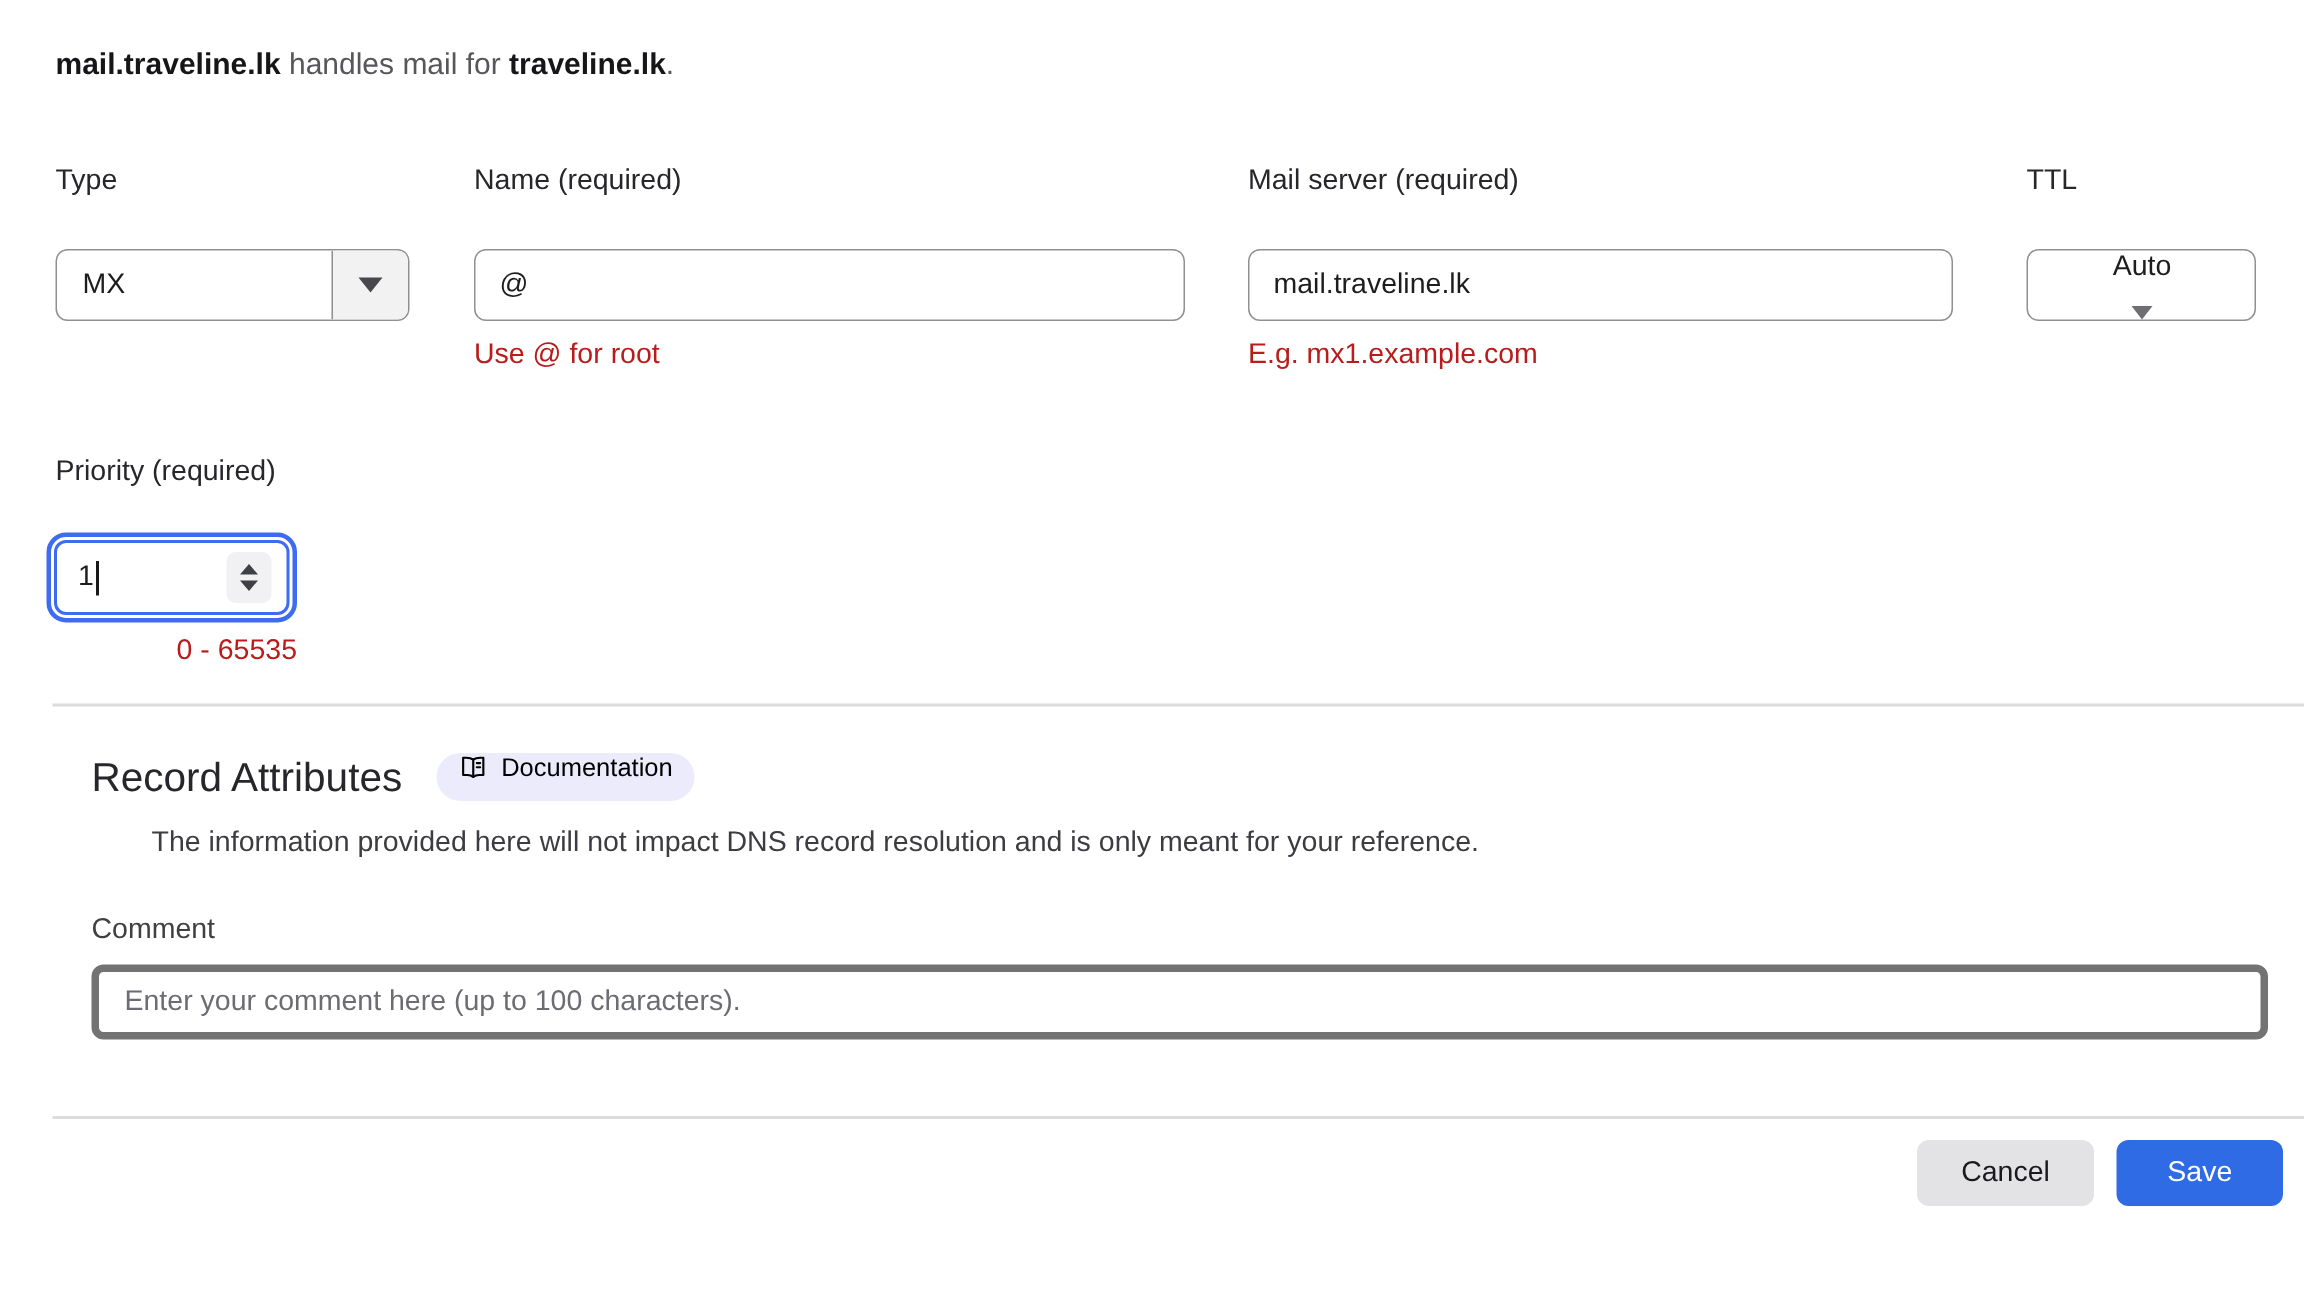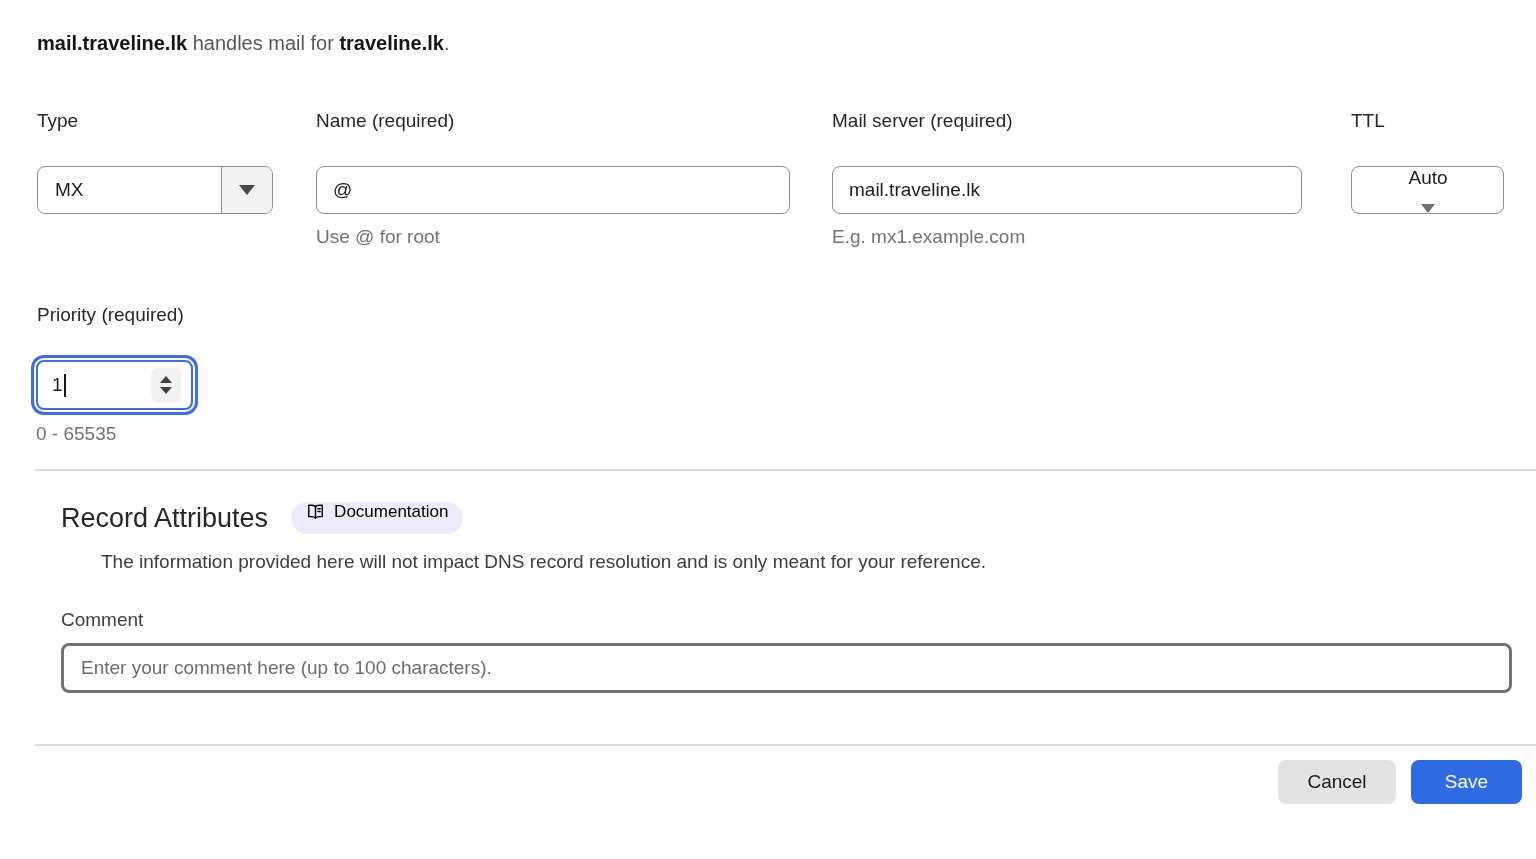--- a/index.html
+++ b/index.html
@@ -26,55 +26,55 @@
   .select-split .sel-value { flex:1; padding-left:17px; }
   .select-split .sel-btn { width:51px; height:100%; background:#f2f2f3; border-left:1px solid #8f8f94;
                            display:flex; align-items:center; justify-content:center; }
   .tri-down { width:0; height:0; border-left:8px solid transparent; border-right:8px solid transparent;
               border-top:10px solid #47474d; }
   .tri-down-sm { width:0; height:0; border-left:7px solid transparent; border-right:7px solid transparent;
                  border-top:9px solid #6e6e74; }
 
   .text-input { width:100%; height:48px; border:1px solid #8f8f94; border-radius:8px; margin-top:34px;
                 font-family:"Liberation Sans", sans-serif; font-size:19px; color:#1d1d1f; padding:0 16px; outline:none; }
-  .helper { margin-top:11px; font-size:19px; line-height:23px; color:#737373; }
+  .helper { margin-top:11px; font-size:19px; line-height:23px; color:#b91c1c; }
 
   .select-plain { justify-content:space-between; padding:0 16px 0 17px;flex-direction:column; }
 
   
   .priority { position:absolute; left:37px; top:303px; }
   .focus-wrap { margin-top:29px; margin-left:-6px; width:167px; height:60px; border:3px solid #3d6cf0;
                 border-radius:13px; padding:2px; background:#ffffff; }
   .num-input { width:157px; height:50px; border:2px solid #3d6cf0; border-radius:8px; background:#fff;
                display:flex; align-items:center; padding:0 10px 0 14px; }
   .num-value { font-size:19px; color:#1d1d1f; }
   .caret { width:2px; height:23px; background:#18181b; margin-left:1px; }
   .spinner { margin-left:auto; width:30px; height:34px; background:#f1f1f3; border-radius:6px;
              display:flex; flex-direction:column; align-items:center; justify-content:center; gap:4px; }
   .tri-up-xs { width:0; height:0; border-left:6px solid transparent; border-right:6px solid transparent;
                border-bottom:7px solid #3f3f46; }
   .tri-dn-xs { width:0; height:0; border-left:6px solid transparent; border-right:6px solid transparent;
                border-top:7px solid #3f3f46; }
-  .priority .helper { margin-top:7px; margin-left:-1px; }
+  .priority .helper { margin-top:7px; margin-left:-1px;text-align:right; }
 
   .divider { position:absolute; left:35px; right:0; height:2px; background:#dcdcdf; }
   .divider-1 { top:469px; }
   .divider-2 { top:744px; }
 
   
   .section { position:absolute; left:61px; top:502px; right:24px; }
   .sec-head { display:flex; align-items:center; }
   .sec-title { font-size:27px; line-height:32px; font-weight:400; color:#27272b; }
   .doc-badge { margin-left:23px; height:32px; display:inline-flex; gap:9px;
                background:#ecebfc; color:#000000; border-radius:16px; padding:0 15px; font-size:17px;
                font-weight:500; cursor:pointer; }
   .doc-badge svg { display:block; }
   .sec-desc { margin-top:16px; font-size:19px; line-height:23px; color:#3c3c41;margin-left:40px; }
   .comment-label { margin-top:35px; font-size:19px; line-height:23px; color:#404040; }
-  .comment-input { margin-top:12px; width:1451px; height:50px; border:3px solid #737373; border-radius:8px;
+  .comment-input { margin-top:12px; width:1451px; height:50px; border:5px solid #737373; border-radius:8px;
                    font-family:"Liberation Sans", sans-serif; font-size:19px; color:#1d1d1f; padding:0 17px; outline:none; }
   .comment-input::placeholder { color:#6c6c72; opacity:1; }
 
   
   .actions { position:absolute; top:760px; right:14px; display:flex; gap:15px; }
   .btn { height:44px; border:none; border-radius:8px; font-family:"Liberation Sans", sans-serif;
          font-size:19px; display:flex; align-items:center; justify-content:center; cursor:pointer; }
   .btn-cancel { width:118px; background:#e3e3e6; color:#1a1a1e; }
   .btn-save { width:111px; background:#2f6be5; color:#ffffff; }
 </style>

